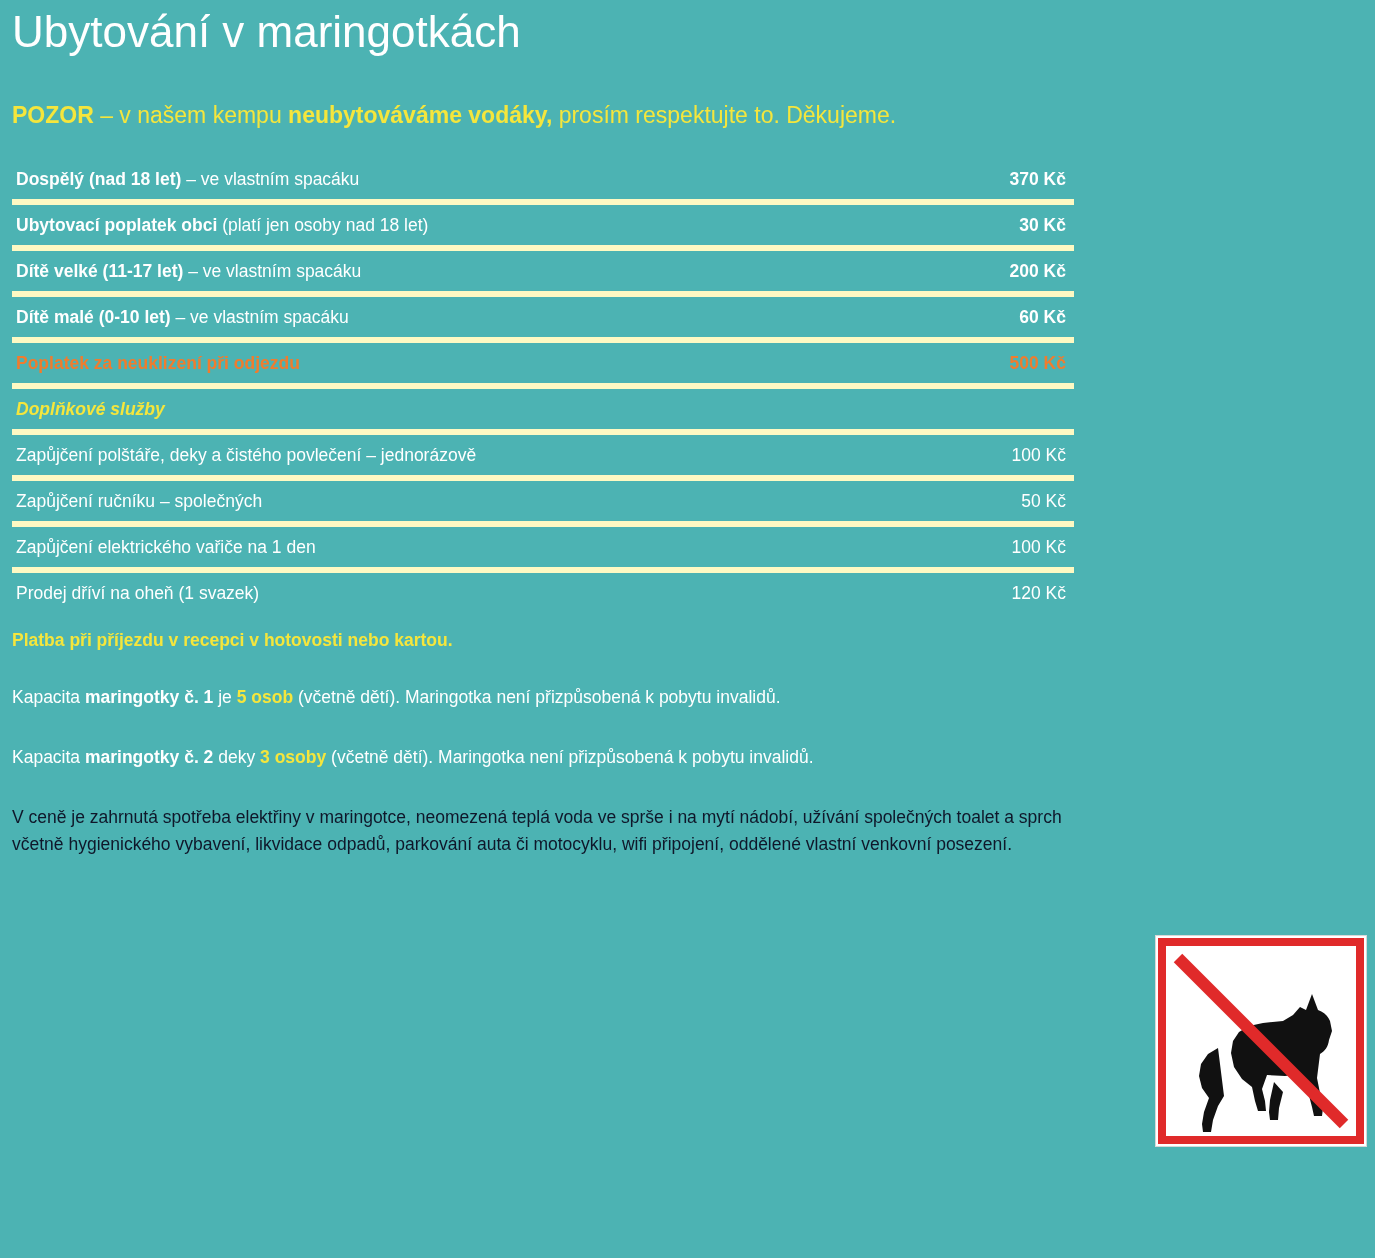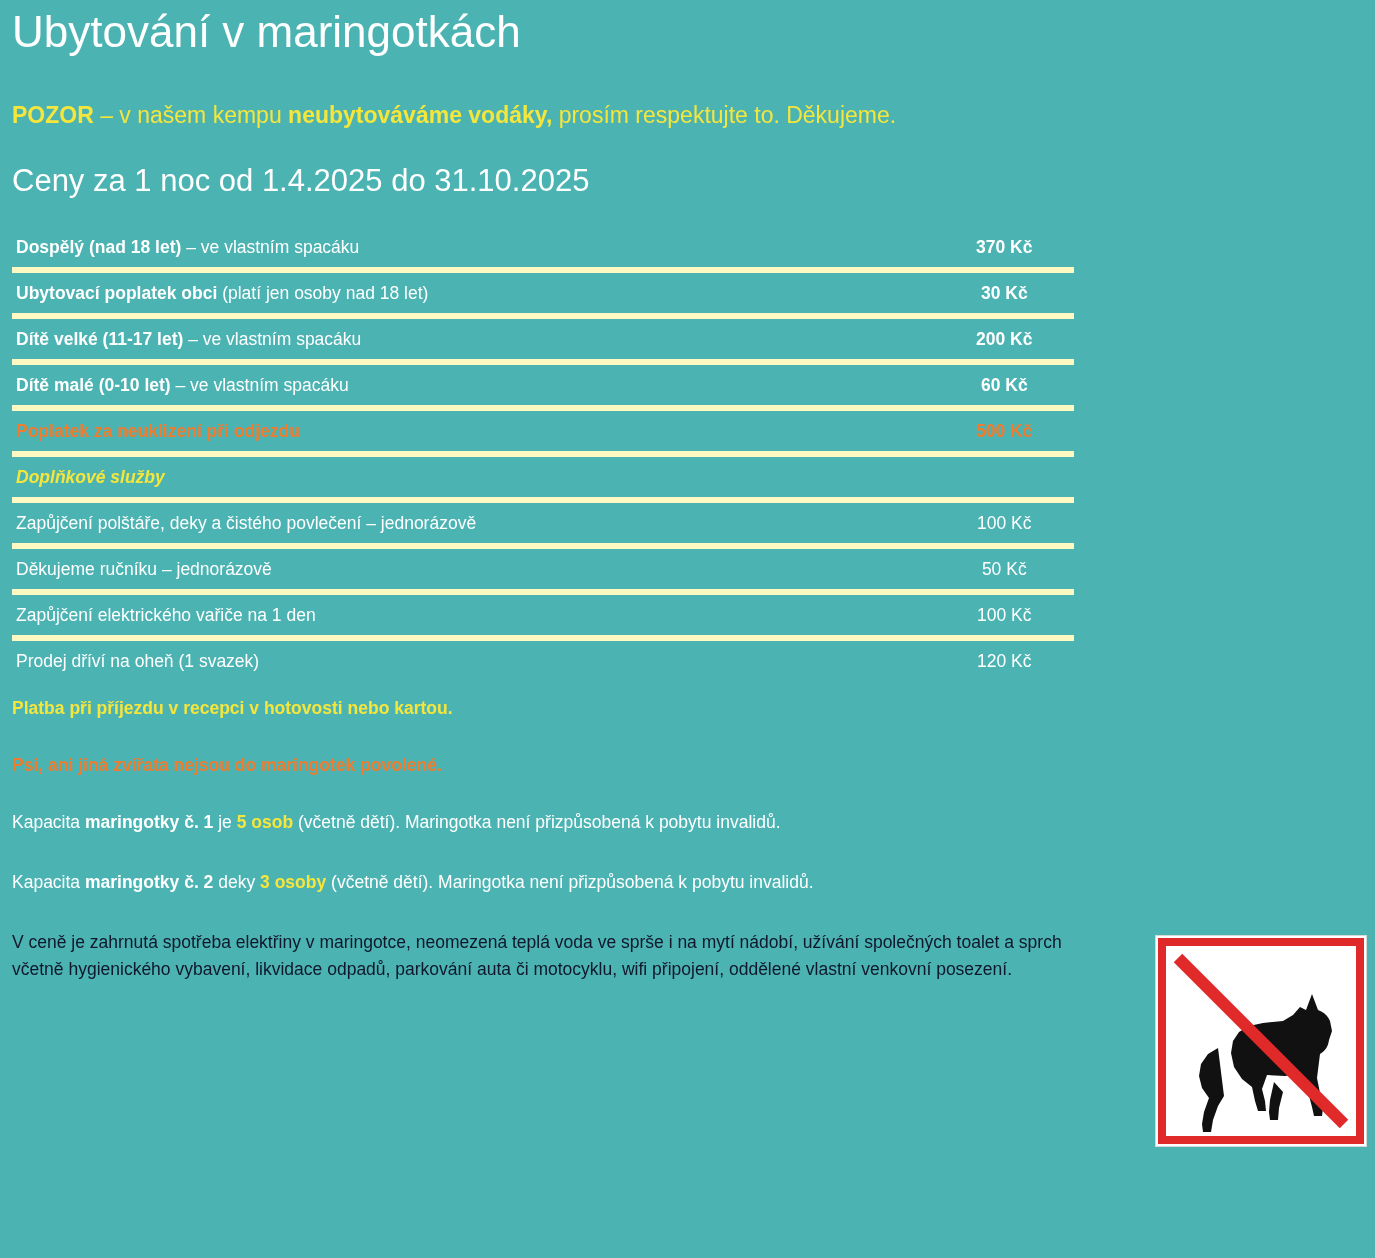--- a/index.html
+++ b/index.html
@@ -52,21 +52,21 @@
   }
   table.prices tr:last-child {
     border-bottom: none;
     margin-left: 20px;
   }
   table.prices td {
     padding: 10px 4px 9px 4px;
     vertical-align: middle;
   }
   table.prices td.price {
-    text-align: center;
+    text-align: right;
     white-space: nowrap;
     padding-right: 8px;
   }
   .b { font-weight: bold; }
   .row-orange td { color: #f07c2e; font-weight: bold; }
   .row-yellow td { color: #f5e63c; font-weight: bold; font-style: italic; }
   .row-plain td { color: #ffffff; font-weight: normal; }
   .payment {
     font-size: 17.5px;
     font-weight: bold;
@@ -110,21 +110,20 @@
 <body>
 
 <div class="page">
 
   <h1 class="title">Ubytování v maringotkách</h1>
 
   <p class="notice">
     <span class="bold">POZOR</span><span> – v našem kempu </span><span class="bold">neubytováváme vodáky,</span><span> prosím respektujte to. Děkujeme.</span>
   </p>
 
-  <h2 class="subtitle">Ceny za 1 noc od 1.4.2025 do 31.10.2025</h2>
 
   <table class="prices">
     <tbody>
       <tr>
         <td><span class="b">Dospělý (nad 18 let)</span><span> – ve vlastním spacáku</span></td>
         <td class="price b">370 Kč</td>
       </tr>
       <tr>
         <td><span class="b">Ubytovací poplatek obci</span><span> (platí jen osoby nad 18 let)</span></td>
         <td class="price b">30 Kč</td>
@@ -143,39 +142,38 @@
       </tr>
       <tr class="row-yellow">
         <td><span>Doplňkové služby</span></td>
         <td class="price"></td>
       </tr>
       <tr class="row-plain">
         <td>Zapůjčení polštáře, deky a čistého povlečení – jednorázově</td>
         <td class="price">100 Kč</td>
       </tr>
       <tr class="row-plain">
-        <td>Děkujeme ručníku – jednorázově</td>
+        <td>Zapůjčení ručníku – společných</td>
         <td class="price">50 Kč</td>
       </tr>
       <tr class="row-plain">
         <td>Zapůjčení elektrického vařiče na 1 den</td>
         <td class="price">100 Kč</td>
       </tr>
       <tr class="row-plain">
         <td>Prodej dříví na oheň (1 svazek)</td>
         <td class="price">120 Kč</td>
       </tr>
     </tbody>
   </table>
 
   <p class="payment">
     <span>Platba při příjezdu</span><span> v recepci v hotovosti nebo kartou.</span>
   </p>
 
-  <p class="pets">Psi, ani jiná zvířata nejsou do maringotek povolené.</p>
 
   <p class="para">
     <span>Kapacita </span><span class="bold">maringotky č. 1</span><span> je </span><span class="hl">5 osob</span><span> (včetně dětí). Maringotka není přizpůsobená k pobytu invalidů.</span>
   </p>
 
   <p class="para">
     <span>Kapacita </span><span class="bold">maringotky č. 2</span><span> deky </span><span class="hl">3 osoby</span><span> (včetně dětí). Maringotka není přizpůsobená k pobytu invalidů.</span>
   </p>
 
   <p class="last-para">V ceně je zahrnutá spotřeba elektřiny v maringotce, neomezená teplá voda ve sprše i na mytí nádobí, užívání společných toalet a sprch včetně hygienického vybavení, likvidace odpadů, parkování auta či motocyklu, wifi připojení, oddělené vlastní venkovní posezení.</p>

